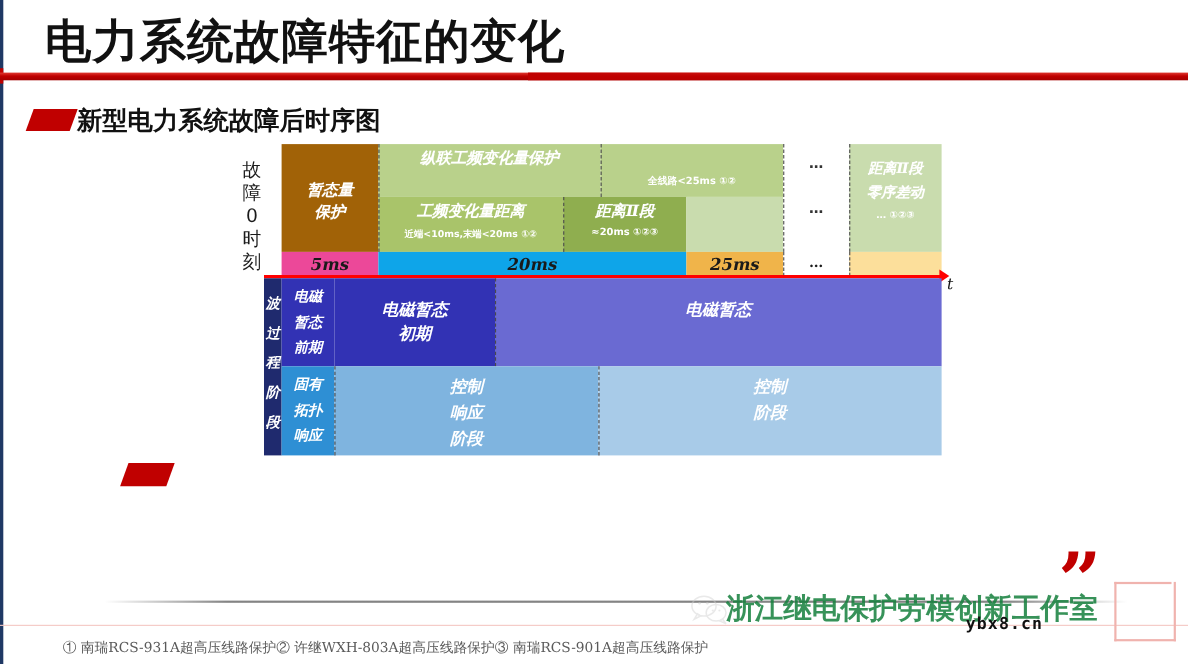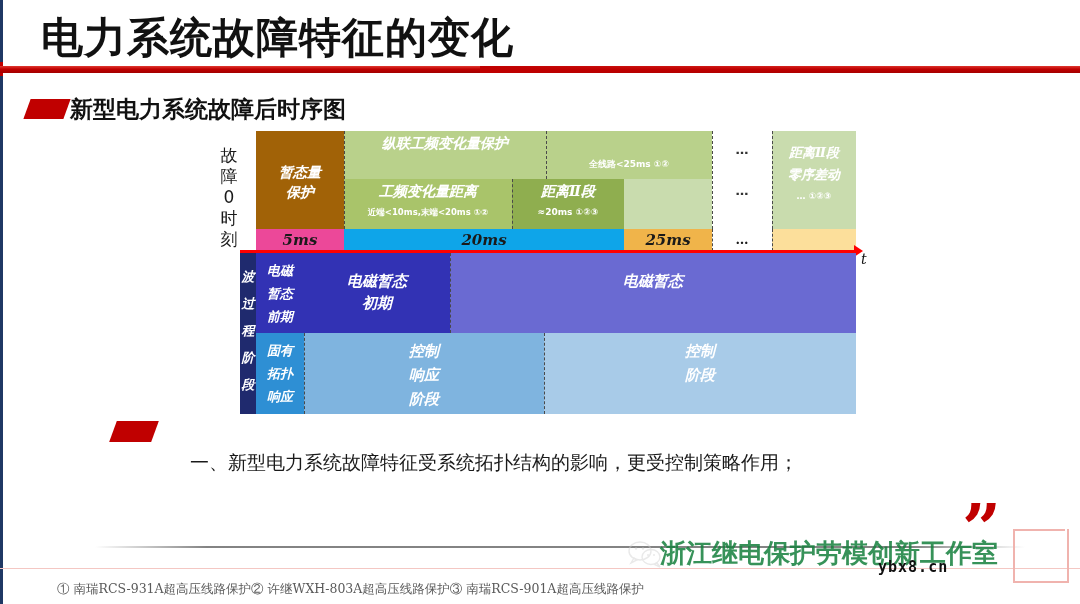--- a/index.html
+++ b/index.html
@@ -311,21 +311,20 @@
         </div>
       </div>
 
       <div class="dash-v" style="left:64px;top:0px;height:81px;"></div>
       <div class="dash-v" style="left:304px;top:0px;height:81px;"></div>
     </div>
   </div>
 
   <div class="bul-mark"></div>
   <div class="bullets">
-    <div>一、新型电力系统故障特征受系统拓扑结构的影响，更受控制策略作用；</div>
   </div>
 
   <div class="foot-rule"></div>
   <div class="foot-rule2"></div>
   <div class="footnote">① 南瑞RCS-931A超高压线路保护② 许继WXH-803A超高压线路保护③ 南瑞RCS-901A超高压线路保护</div>
 
   <svg class="wm-wechat" viewBox="0 0 34 28">
     <ellipse cx="12" cy="11" rx="11" ry="9" fill="none" stroke="#cfcfcf" stroke-width="1.4"></ellipse>
     <path d="M6 18 L3 23 L9 20 Z" fill="none" stroke="#cfcfcf" stroke-width="1.4"></path>
     <circle cx="8" cy="8.5" r="1.2" fill="#cfcfcf"></circle>

